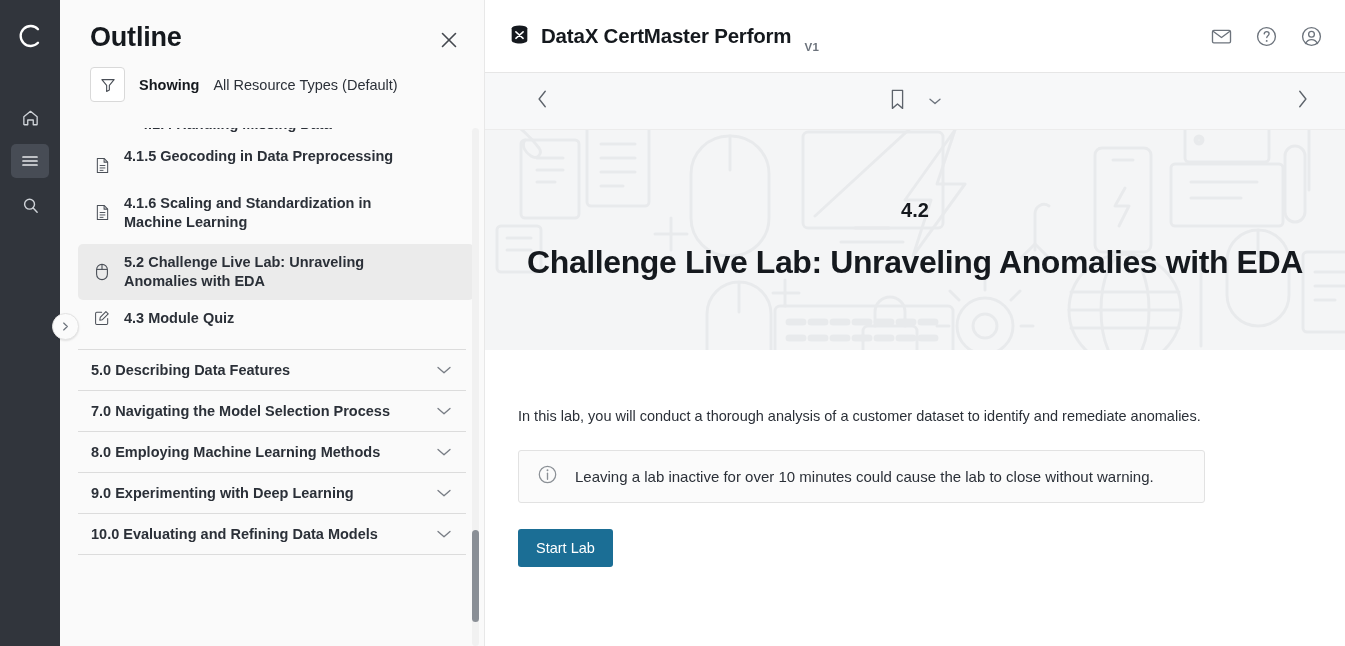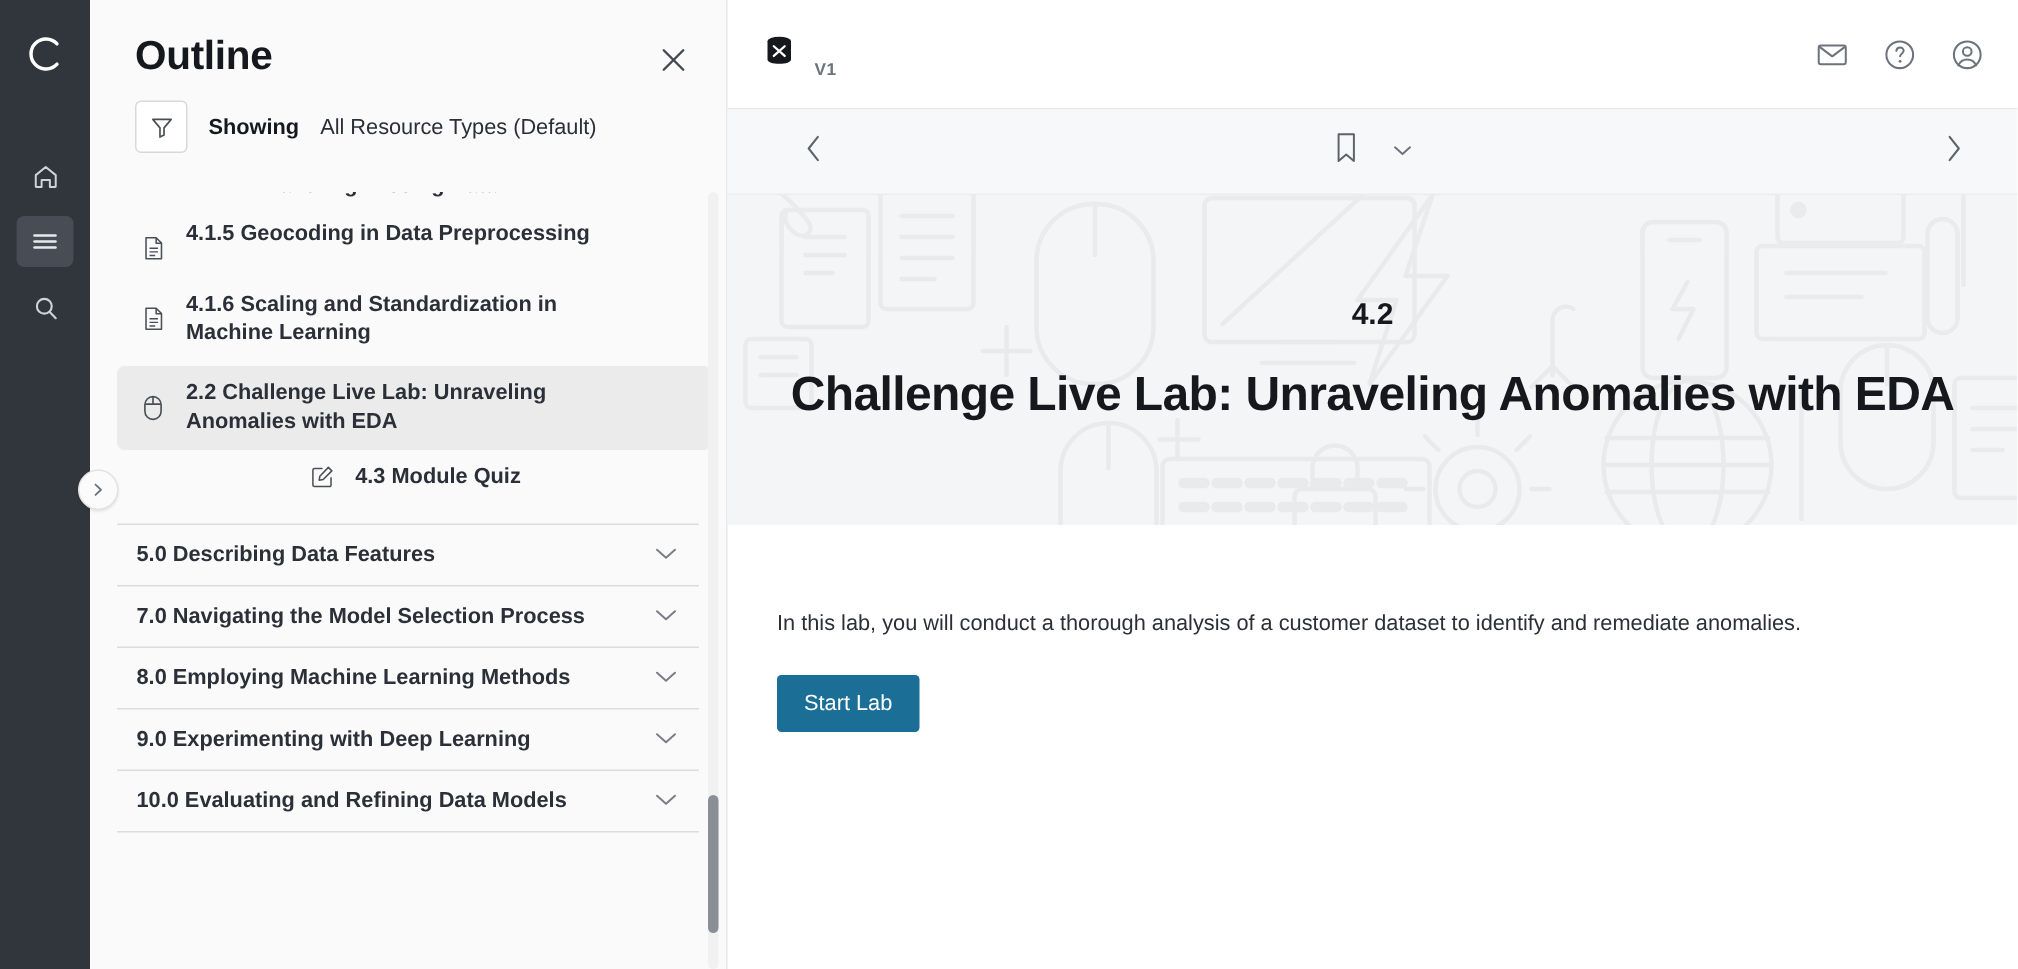--- a/index.html
+++ b/index.html
@@ -251,24 +251,24 @@
 
 
       <div class="topic-row selected">
         <span class="topic-icon">
           <svg width="14" height="18" viewBox="0 0 14 18" fill="none">
             <rect x="1.6" y="1.4" width="10.8" height="15.2" rx="5.4" stroke="#4a4f57" stroke-width="1.1"></rect>
             <path d="M1.6 6.4h10.8" stroke="#4a4f57" stroke-width="1.1"></path>
             <path d="M7 1.4v5" stroke="#4a4f57" stroke-width="1.1"></path>
           </svg>
         </span>
-        <span class="topic-text">2.2 Challenge Live Lab: Unraveling Anomalies with EDA</span>
-      </div>
-
-      <div class="topic-row" style="padding-top:7px;padding-bottom:7px;justify-content:center;">
+        <span class="topic-text">5.2 Challenge Live Lab: Unraveling Anomalies with EDA</span>
+      </div>
+
+      <div class="topic-row" style="padding-top:7px;padding-bottom:7px;">
         <span class="topic-icon" style="padding-top:1px;">
           <svg width="16" height="16" viewBox="0 0 18 18" fill="none">
             <path d="M15.4 9.6v5.4a1.2 1.2 0 0 1-1.2 1.2H3a1.2 1.2 0 0 1-1.2-1.2V3.8A1.2 1.2 0 0 1 3 2.6h5.6" stroke="#4a4f57" stroke-width="1.15" stroke-linecap="round"></path>
             <path d="M13.4 1.8 16 4.4l-6.5 6.5-3 .5.5-3 6.4-6.6Z" stroke="#4a4f57" stroke-width="1.15" stroke-linejoin="round"></path>
           </svg>
         </span>
         <span class="topic-text">4.3 Module Quiz</span>
       </div>
 
       <div class="sections">
@@ -324,20 +324,21 @@
 
     <div class="appbar">
       <div class="brand">
         <span>
           <svg width="21" height="21" viewBox="0 0 22 22">
             <ellipse cx="11" cy="4.6" rx="8.2" ry="3.1" fill="#15191e"></ellipse>
             <path d="M2.8 4.6v12.8c0 1.7 3.7 3.1 8.2 3.1s8.2-1.4 8.2-3.1V4.6" fill="#15191e"></path>
             <path d="M7.2 8.2 14.8 15M14.8 8.2 7.2 15" stroke="#ffffff" stroke-width="1.6" stroke-linecap="round"></path>
           </svg>
         </span>
+        <span class="brand-name">DataX CertMaster Perform</span>
         <span class="brand-ver">V1</span>
       </div>
       <div class="appbar-spacer"></div>
       <div class="appbar-icons">
         <span class="icon-btn">
           <svg width="23" height="23" viewBox="0 0 24 24" fill="none">
             <rect x="2.6" y="5.6" width="18.8" height="13" rx="1.4" stroke="#6c737c" stroke-width="1.4"></rect>
             <path d="M3.2 6.5 12 13.1l8.8-6.6" stroke="#6c737c" stroke-width="1.4" stroke-linejoin="round"></path>
           </svg>
         </span>
@@ -451,17 +452,27 @@
           <path d="M716 130v86"></path>
           <path d="M824 0v60"></path>
         </g>
       </svg>
       <div class="hero-num">4.2</div>
       <div class="hero-title">Challenge Live Lab: Unraveling Anomalies with EDA</div>
     </div>
 
     <div class="content">
       <div class="lab-desc">In this lab, you will conduct a thorough analysis of a customer dataset to identify and remediate anomalies.</div>
+      <div class="notice">
+        <span>
+          <svg width="21" height="21" viewBox="0 0 22 22" fill="none">
+            <circle cx="11" cy="11" r="8.6" stroke="#8b9096" stroke-width="1.3"></circle>
+            <circle cx="11" cy="6.6" r="1" fill="#8b9096"></circle>
+            <path d="M11 9.6v6.4" stroke="#8b9096" stroke-width="1.4" stroke-linecap="round"></path>
+          </svg>
+        </span>
+        <span class="notice-text">Leaving a lab inactive for over 10 minutes could cause the lab to close without warning.</span>
+      </div>
       <button class="start-btn">Start Lab</button>
     </div>
 
   </div>
 </div>
 
 </body></html>

